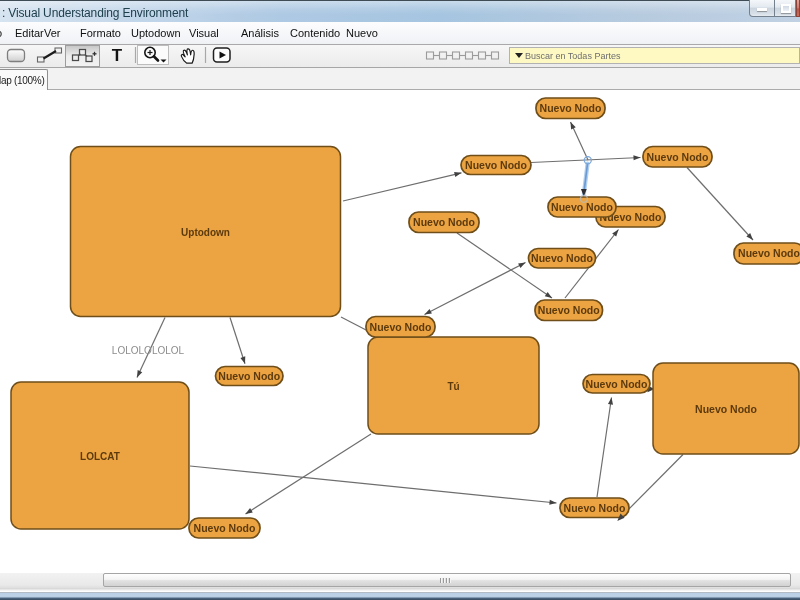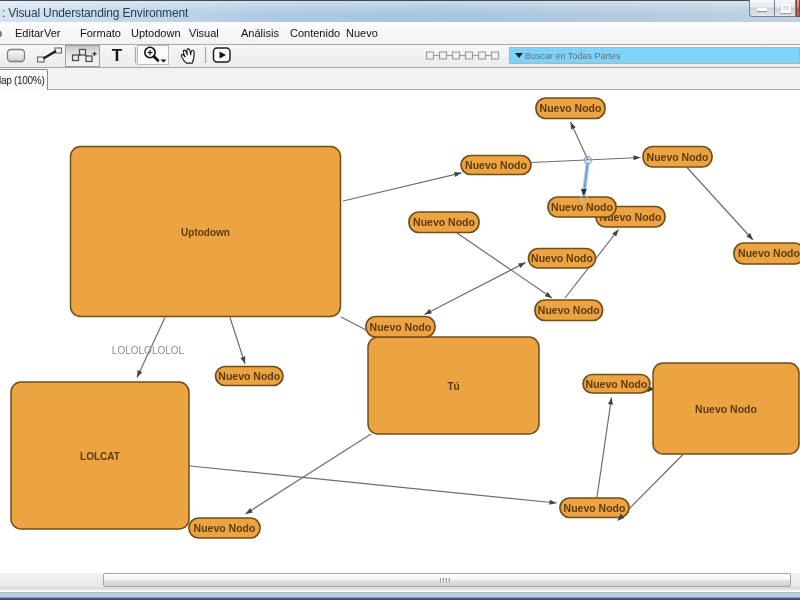--- a/index.html
+++ b/index.html
@@ -14,21 +14,21 @@
 #btnmin{left:749px;width:26px;border-radius:0 0 0 4px;}
 #btnmax{left:774px;width:22px;}
 #btnclose{left:796px;width:4px;background:linear-gradient(180deg,#dfa49c 0%,#cd7b6f 50%,#b8574a 55%,#c96f5f 100%);border-color:#8c4438;}
 #icomin{position:absolute;left:757px;top:8px;width:10px;height:3px;background:#fff;box-shadow:0 1px 1px rgba(0,0,0,.35);}
 #icomax{position:absolute;left:781px;top:4px;width:6px;height:5px;border:2px solid #fff;box-shadow:0 1px 1px rgba(0,0,0,.3);background:linear-gradient(180deg,#cfd9e4,#eef2f7);}
 #menubar{position:absolute;left:0;top:22px;width:800px;height:23px;background:linear-gradient(180deg,#fdfdfe,#eff2f5);
   border-bottom:1px solid #a9a9a9;box-sizing:border-box;}
 .mi{position:absolute;top:5px;font-size:11px;color:#101010;}
 #toolbar{position:absolute;left:0;top:45px;width:800px;height:23px;background:linear-gradient(180deg,#f6f6f6,#ebebeb);
   border-bottom:1px solid #a6a6a6;box-sizing:border-box;}
-#searchbox{position:absolute;left:509px;top:47px;width:291px;height:17px;background:#7dd3fc;border:1px solid #b2b2b2;box-sizing:border-box;}
+#searchbox{position:absolute;left:509px;top:47px;width:291px;height:17px;background:#fef9c3;border:1px solid #b2b2b2;box-sizing:border-box;}
 #searchbox span.car{position:absolute;left:5px;top:5px;width:0;height:0;border-left:4px solid transparent;border-right:4px solid transparent;border-top:5px solid #222;}
 #searchbox span.txt{position:absolute;left:15px;top:1px;font-size:9px;color:#6e6e6e;line-height:14px;}
 #tabstrip{position:absolute;left:0;top:68px;width:800px;height:22px;background:#f2f2f3;border-bottom:1px solid #ababab;box-sizing:border-box;}
 #tab{position:absolute;left:-9px;top:69px;width:57px;height:21px;background:#fafafa;border:1px solid #8f8f8f;border-bottom:none;box-sizing:border-box;border-radius:2px 2px 0 0;}
 #tab span{position:absolute;left:1px;top:5px;font-size:10px;letter-spacing:-0.3px;color:#1a1a1a;white-space:nowrap;}
 #canvas{position:absolute;left:0;top:91px;width:800px;height:482px;background:#fff;overflow:hidden;}
 #hscroll{position:absolute;left:0;top:573px;width:800px;height:15px;background:linear-gradient(180deg,#f2f2f2,#e9e9e9 80%,#dedede);}
 #hthumb{position:absolute;left:103px;top:573px;width:688px;height:14px;box-sizing:border-box;border:1px solid #a5a5a5;border-radius:2px;
   background:linear-gradient(180deg,#fefefe 0%,#f4f4f4 45%,#e2e2e2 55%,#d2d2d2 100%);}
 #grip{position:absolute;left:440px;top:578px;width:11px;height:5px;

